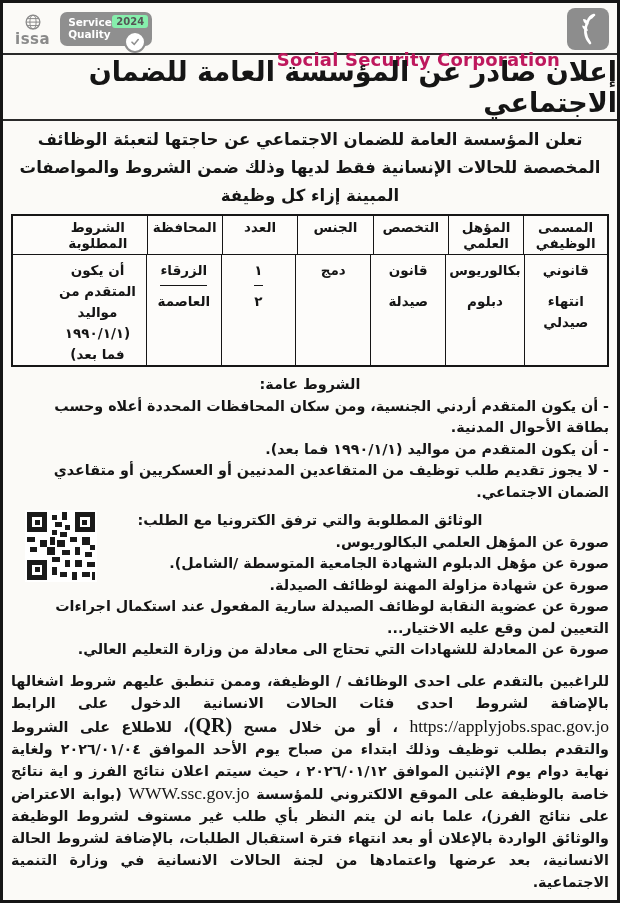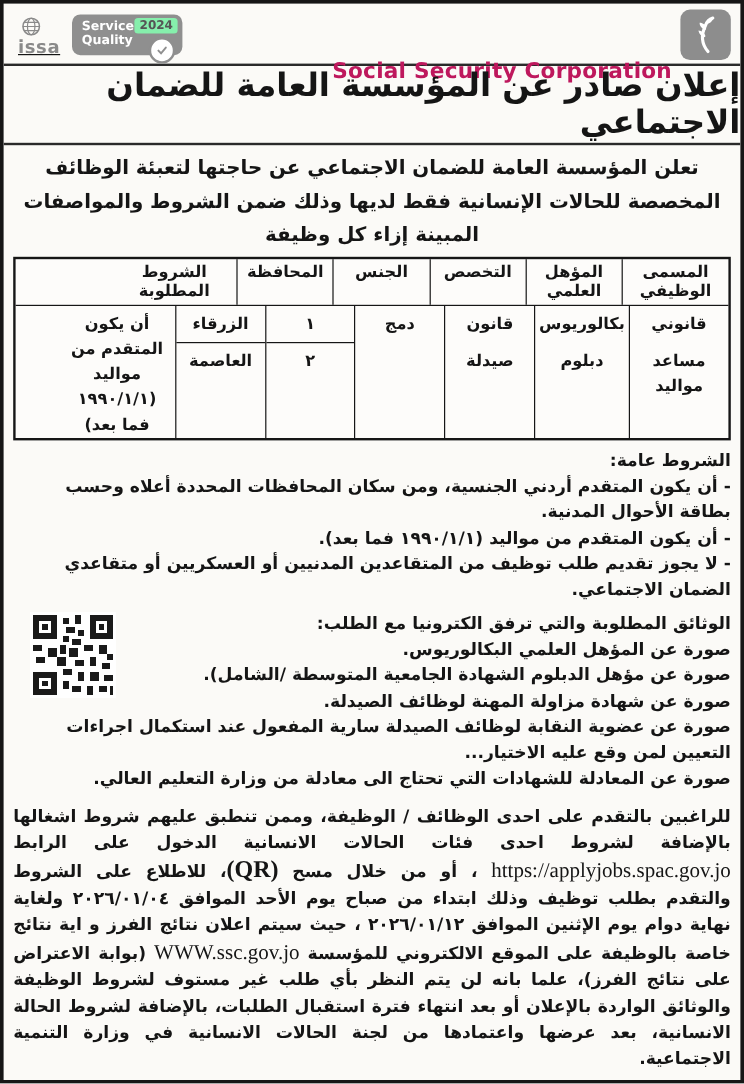--- a/index.html
+++ b/index.html
@@ -18,46 +18,46 @@
   .org-ar{color:#701a75;font-size:12.5px;font-weight:bold;direction:rtl;text-align:right;}
   .org-en{color:#be185d;font-size:18px;font-weight:bold;letter-spacing:.2px;margin-top:48px;}
   .hdr-spacer{flex:1;}
   .badge{position:relative;width:92px;height:34px;background:#8f8f8f;border-radius:7px;
          display:flex;align-items:center;padding:0 4px;box-sizing:border-box;direction:ltr;margin-left:10px;}
   .badge-txt{color:#fff;font-size:10.5px;font-weight:bold;line-height:1.1;padding-left:4px;}
   .badge-year{position:absolute;right:4px;top:3px;background:#86efac;border-radius:3px;
               font-size:10px;font-weight:bold;color:#555;padding:1px 4px;}
   .badge-check{position:absolute;right:6px;bottom:-7px;width:18px;height:18px;background:#fff;
                border:2px solid #8f8f8f;border-radius:50%;display:flex;align-items:center;justify-content:center;}
-  .issa{display:flex;flex-direction:column;align-items:flex-start;margin-left:4px;direction:ltr;text-decoration:underline;}
+  .issa{display:flex;flex-direction:column;align-items:center;margin-left:4px;direction:ltr;}
   .issa-label{color:#8a8a8a;font-weight:bold;font-size:15px;line-height:1;margin-top:-2px;letter-spacing:.5px;}
   
   .title-row{height:64px;border-bottom:2px solid #2a2a2a;display:flex;align-items:center;justify-content:center;}
   .title-row h1{margin:0;font-size:27px;font-weight:bold;direction:rtl;}
   
   .bod{direction:rtl;padding:3px 8px 0 8px;}
   .intro{text-align:center;font-weight:bold;font-size:16.5px;line-height:28px;margin:2px 2px 4px 2px;}
   
   .jtable{border:2px solid #161616;display:flex;flex-direction:column;background:#fdfcfa;}
   .trow{display:flex;direction:rtl;}
   .hrow{border-bottom:1.5px solid #161616;}
   .tcell{box-sizing:border-box;border-left:1.2px solid #161616;text-align:center;
          font-weight:bold;font-size:13.5px;padding:3px 3px;}
   .tcell:last-child{border-left:none;margin-left:36px;}
   .c1{width:15%;} .c2{width:13.5%;} .c3{width:13.5%;} .c4{width:13.5%;}
   .c5{width:13.5%;} .c6{width:13.5%;} .c7{width:17.5%;}
   .drow{height:110px;}
   .drow .tcell{padding-top:5px;line-height:21px;}
-  .splitcell{padding:0 !important;display:flex;flex-direction:column;}
+  .splitcell{padding:0 !important;display:flex;flex-direction:column;align-items:center;}
   .sub1{height:31px;border-bottom:1.2px solid #161616;box-sizing:border-box;padding-top:5px;}
   .sub2{flex:1;padding-top:5px;}
   .l1{height:31px;}
   
   .sec{font-weight:bold;font-size:14.3px;line-height:21.5px;margin-top:7px;}
-  .sec-title{font-weight:bold;}
+  .sec-title{font-weight:bold;text-align:center;}
   .docs{position:relative;}
   .qr{position:absolute;left:14px;top:0px;}
   .para{font-weight:bold;font-size:14.3px;line-height:22px;margin-top:9px;
         text-align:justify;}
   .url{direction:ltr;unicode-bidi:embed;font-family:"Liberation Serif",serif;
        font-size:17.5px;font-weight:normal;margin-top:13px;}
   .qr-label{font-family:"Liberation Serif",serif;font-size:20px;font-weight:bold;direction:ltr;unicode-bidi:embed;}
 </style>
 </head>
 <body>
@@ -111,27 +111,28 @@
   <div class="bod">
 
     <p class="intro">تعلن المؤسسة العامة للضمان الاجتماعي عن حاجتها لتعبئة الوظائف المخصصة للحالات الإنسانية فقط لديها وذلك ضمن الشروط والمواصفات المبينة إزاء كل وظيفة</p>
 
     <div class="jtable">
       <div class="trow hrow">
         <div class="tcell c1">المسمى الوظيفي</div>
         <div class="tcell c2">المؤهل العلمي</div>
         <div class="tcell c3">التخصص</div>
         <div class="tcell c4">الجنس</div>
+        <div class="tcell c5">العدد</div>
         <div class="tcell c6">المحافظة</div>
         <div class="tcell c7">الشروط المطلوبة</div>
       </div>
       <div class="trow drow">
         <div class="tcell c1">
           <div class="l1">قانوني</div>
-          <div>مساعد مواليد</div>
+          <div>انتهاء صيدلي</div>
         </div>
         <div class="tcell c2">
           <div class="l1">بكالوريوس</div>
           <div>دبلوم</div>
         </div>
         <div class="tcell c3">
           <div class="l1">قانون</div>
           <div>صيدلة</div>
         </div>
         <div class="tcell c4">دمج</div>

